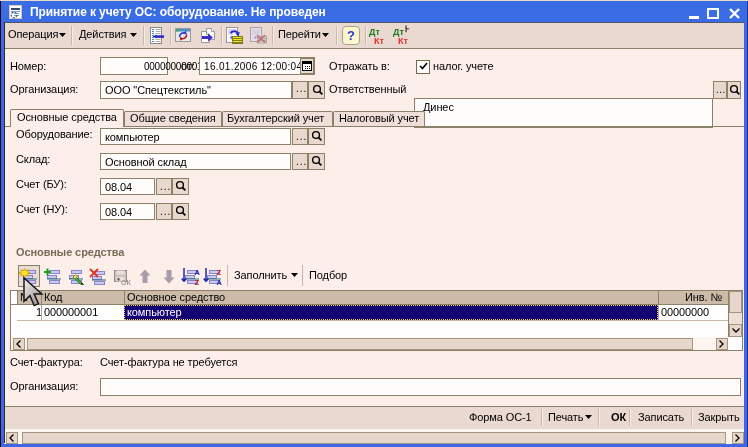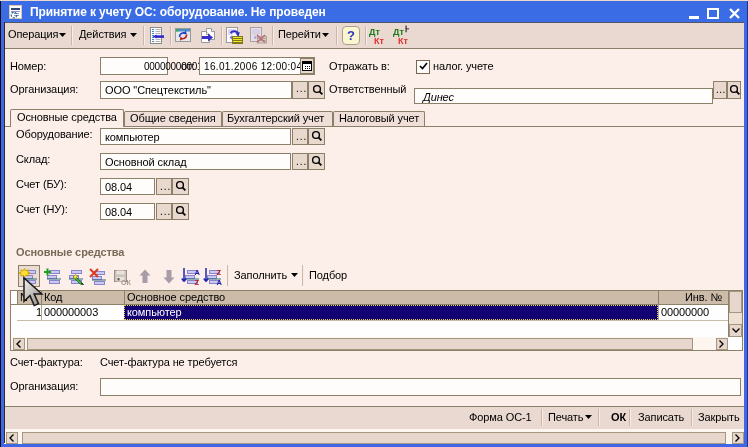--- a/index.html
+++ b/index.html
@@ -156,21 +156,21 @@
   </div>
 <div class="btn" style="left:292px;top:81px;width:16px;height:18px;">
     <span style="position:absolute;left:3px;top:1px;letter-spacing:1px;font-size:10px;">...</span>
   </div>
 <div class="btn" style="left:308px;top:81px;width:17px;height:18px;"></div>
 <svg style="left:312px;top:84px;" width="12" height="12" viewBox="0 0 12 12">
     <circle cx="5" cy="5" r="3.4" fill="none" stroke="#000" stroke-width="1.4"></circle>
     <path d="M7.6 7.6 L10.4 10.4" stroke="#000" stroke-width="1.8"></path>
   </svg>
 <div class="lbl" style="left:329px;top:83px;">Ответственный</div>
-<div class="inp" style="left:414px;top:88px;width:299px;height:16px;font-style:italic;">
+<div class="inp" style="left:414px;top:98px;width:299px;height:30px;">
     <span style="left:8px;">Динес</span>
   </div>
 <div class="btn" style="left:713px;top:81px;width:14px;height:18px;">
     <span style="position:absolute;left:2px;top:2px;letter-spacing:0.5px;font-size:10px;">...</span>
   </div>
 <div class="btn" style="left:727px;top:81px;width:14px;height:18px;"></div>
 <svg style="left:729px;top:84px;" width="12" height="12" viewBox="0 0 12 12">
     <circle cx="5" cy="5" r="3.4" fill="none" stroke="#000" stroke-width="1.4"></circle>
     <path d="M7.6 7.6 L10.4 10.4" stroke="#000" stroke-width="1.8"></path>
   </svg>
@@ -317,21 +317,21 @@
 <div class="ab" style="left:17px;top:291px;width:1px;height:13px;background:#8B8168;"></div>
 <div class="ab" style="left:41px;top:291px;width:1px;height:13px;background:#8B8168;"></div>
 <div class="ab" style="left:124px;top:291px;width:1px;height:13px;background:#8B8168;"></div>
 <div class="ab" style="left:658px;top:291px;width:1px;height:13px;background:#8B8168;"></div>
 <div class="lbl" style="left:20px;top:291px;">N</div>
 <div class="lbl" style="left:44px;top:291px;">Код</div>
 <div class="lbl" style="left:127px;top:291px;text-align:right;">Основное средство</div>
 <div class="lbl" style="left:661px;top:291px;padding-left:24px;">Инв. №</div>
 
 <div class="lbl" style="left:36px;top:306px;">1</div>
-<div class="lbl" style="left:44px;top:306px;">000000003</div>
+<div class="lbl" style="left:44px;top:306px;">000000001</div>
 <div class="ab" style="left:124px;top:305px;width:534px;height:15px;background:#130173;border:1px dotted #E8D44F;box-sizing:border-box;"></div>
 <div class="lbl" style="left:127px;top:306px;color:#fff;">компьютер</div>
 <div class="lbl" style="left:661px;top:306px;">00000000</div>
 <div class="ab" style="left:41px;top:305px;width:1px;height:15px;background:#B5A695;"></div>
 <div class="ab" style="left:658px;top:305px;width:1px;height:15px;background:#B5A695;"></div>
 <div class="ab" style="left:728px;top:291px;width:1px;height:46px;background:#8B8168;"></div>
 <div class="ab" style="left:17px;top:320px;width:711px;height:1px;background:#C9B9A9;"></div>
 
 <div class="ab" style="left:729px;top:291px;width:13px;height:46px;background:#EFE0D6;"></div>
 <div class="ab" style="left:729px;top:291px;width:13px;height:22px;background:#E6D6CB;border:1px solid #A5967F;box-sizing:border-box;"></div>

